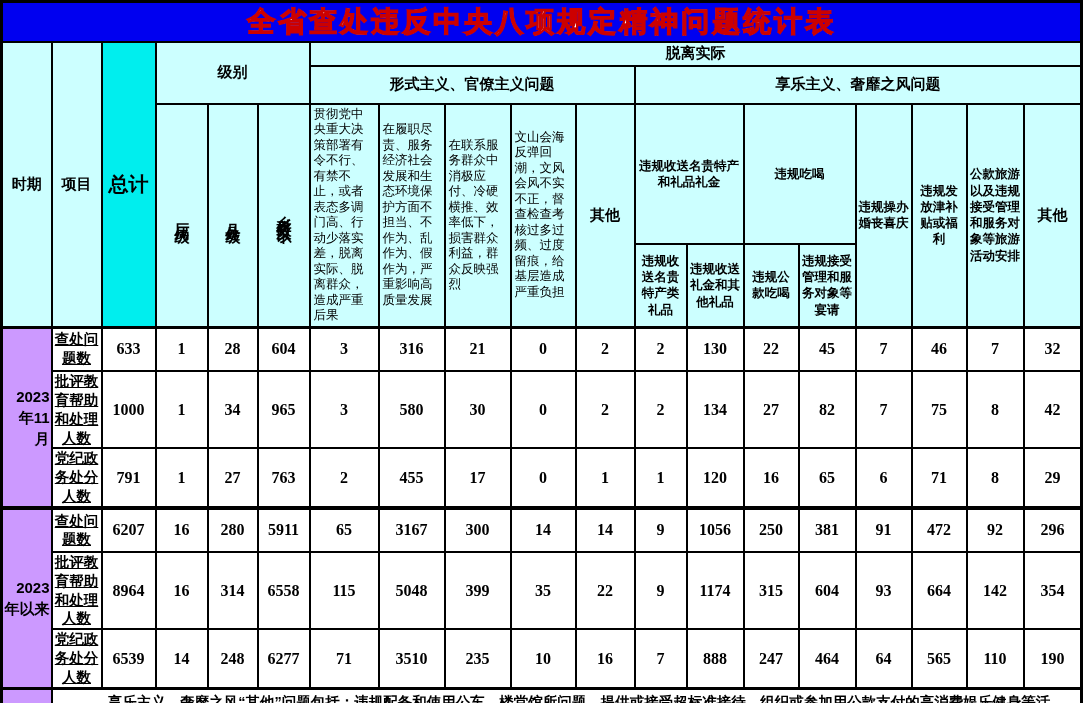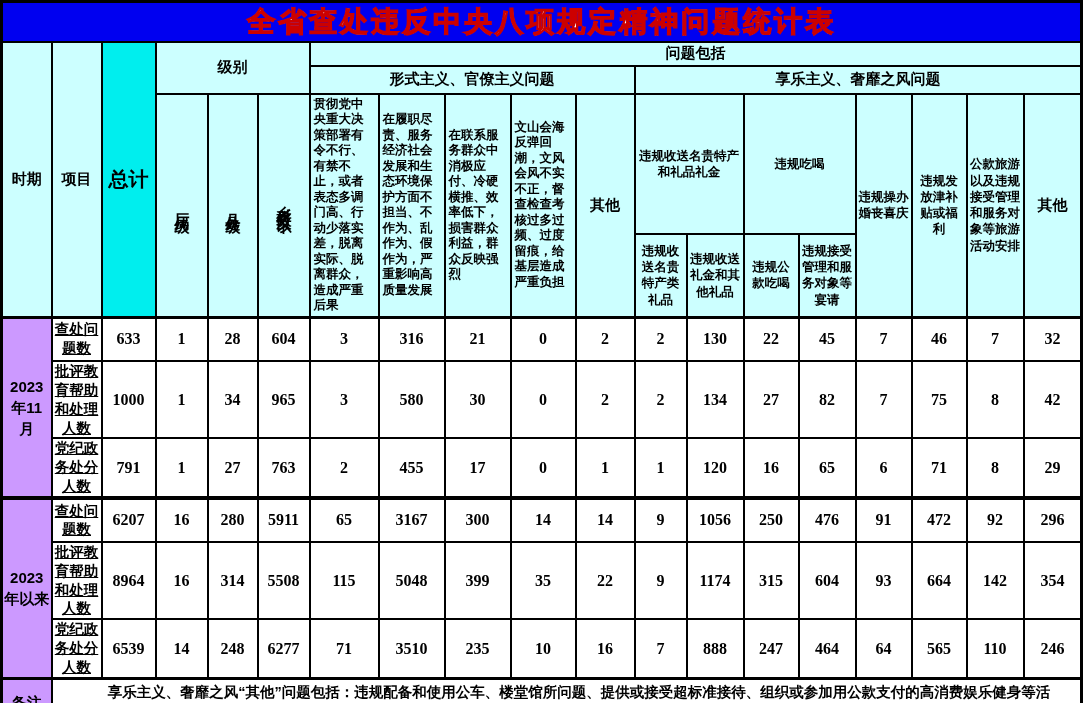--- a/index.html
+++ b/index.html
@@ -18,28 +18,28 @@
   
   tr.title-row th{
     height:40px; background:var(--title-bg); color:var(--title-text);
     font-size:28px; letter-spacing:3px; font-weight:900;
     -webkit-text-stroke:1.3px var(--title-outline);
     border-bottom:2px solid var(--border);
   }
   
   thead th{background:var(--header-bg); font-size:15px; line-height:1.25;}
   th.total-col{background:var(--total-bg); font-size:20px;}
-  tr.h1{height:24px;} tr.h2{height:28px;} tr.h3{height:126px;} tr.h4{height:74px;}
+  tr.h1{height:24px;} tr.h2{height:38px;} tr.h3{height:126px;} tr.h4{height:74px;}
   th.desc{font-size:12.5px; line-height:1.24; text-align:left; padding:2px 3px;
-          font-weight:bold;}
+          font-weight:normal;}
   th.leaf{font-size:12.5px; line-height:1.3; padding:1px 2px;}
   th.vcell .vtext{writing-mode:vertical-rl; text-orientation:upright;
           letter-spacing:3px; font-size:15px; display:inline-block;}
   
-  td.period-cell{background:var(--period-bg); font-size:15px; line-height:1.4;}
+  td.period-cell{background:var(--period-bg); font-size:15px; line-height:1.4;text-align:right;}
   td.row-label{background:var(--cell-bg); font-size:14.5px; line-height:1.3;text-decoration:underline;}
   td.num{background:var(--cell-bg); font-family:"Liberation Serif", serif;
          font-size:16px;}
   tr.r-a{height:44px;} tr.r-b{height:70px;} tr.r-c{height:54px;margin-top:19px;}
   tr.block-start > td{border-top:4px solid var(--border);}
   tr.block-first > td{border-top:3px solid var(--border);}
   
   tr.note-row{height:46px;}
   tr.note-row > td{border-top:3px solid var(--border);}
   td.note-label{background:var(--period-bg); font-size:15px;}
@@ -76,21 +76,21 @@
     <thead>
       <tr class="title-row">
         <th colspan="19">全省查处违反中央八项规定精神问题统计表</th>
       </tr>
 
       <tr class="h1">
         <th rowspan="4">时期</th>
         <th rowspan="4">项目</th>
         <th rowspan="4" class="total-col">总计</th>
         <th colspan="3" rowspan="2">级别</th>
-        <th colspan="13">问题包括</th>
+        <th colspan="13">脱离实际</th>
       </tr>
 
       <tr class="h2">
         <th colspan="5">形式主义、官僚主义问题</th>
         <th colspan="8">享乐主义、奢靡之风问题</th>
       </tr>
 
       <tr class="h3">
         <th rowspan="2" class="vcell"><span class="vtext">厅局级</span></th>
         <th rowspan="2" class="vcell"><span class="vtext">县处级</span></th>
@@ -186,32 +186,32 @@
           <td class="num">280</td>
           <td class="num">5911</td>
           <td class="num">65</td>
           <td class="num">3167</td>
           <td class="num">300</td>
           <td class="num">14</td>
           <td class="num">14</td>
           <td class="num">9</td>
           <td class="num">1056</td>
           <td class="num">250</td>
-          <td class="num">476</td>
+          <td class="num">381</td>
           <td class="num">91</td>
           <td class="num">472</td>
           <td class="num">92</td>
           <td class="num">296</td>
         </tr>
         <tr class="r-b">
           <td class="row-label">批评教育帮助和处理人数</td>
           <td class="num">8964</td>
           <td class="num">16</td>
           <td class="num">314</td>
-          <td class="num">5508</td>
+          <td class="num">6558</td>
           <td class="num">115</td>
           <td class="num">5048</td>
           <td class="num">399</td>
           <td class="num">35</td>
           <td class="num">22</td>
           <td class="num">9</td>
           <td class="num">1174</td>
           <td class="num">315</td>
           <td class="num">604</td>
           <td class="num">93</td>
@@ -230,21 +230,21 @@
           <td class="num">235</td>
           <td class="num">10</td>
           <td class="num">16</td>
           <td class="num">7</td>
           <td class="num">888</td>
           <td class="num">247</td>
           <td class="num">464</td>
           <td class="num">64</td>
           <td class="num">565</td>
           <td class="num">110</td>
-          <td class="num">246</td>
+          <td class="num">190</td>
         </tr>
       </tbody>
 
     <tbody>
       <tr class="note-row">
         <td class="note-label">备注</td>
         <td class="note-text" colspan="18">享乐主义、奢靡之风“其他”问题包括：违规配备和使用公车、楼堂馆所问题、提供或接受超标准接待、组织或参加用公款支付的高消费娱乐健身等活动、接受或提供可能影响公正执行公务的健身娱乐等活动、违规出入私人会所、领导干部住房违规。</td>
       </tr>
 
     </tbody>

